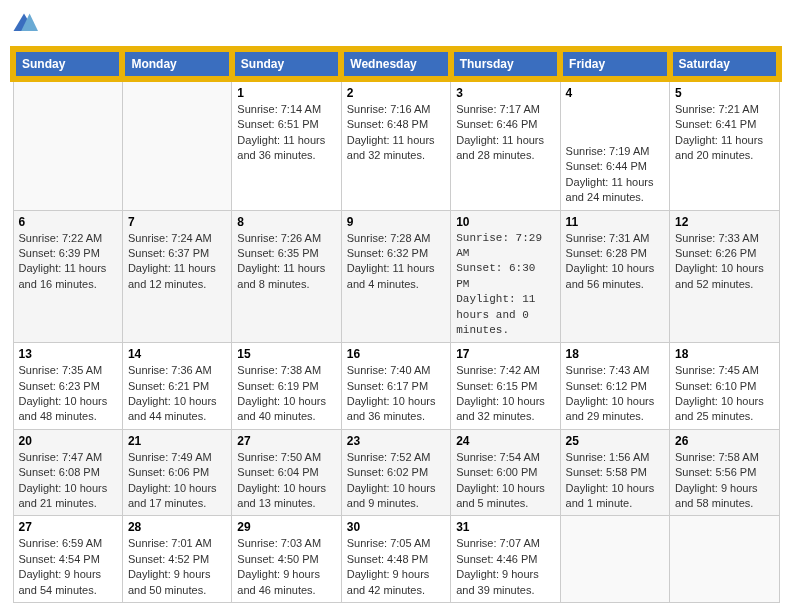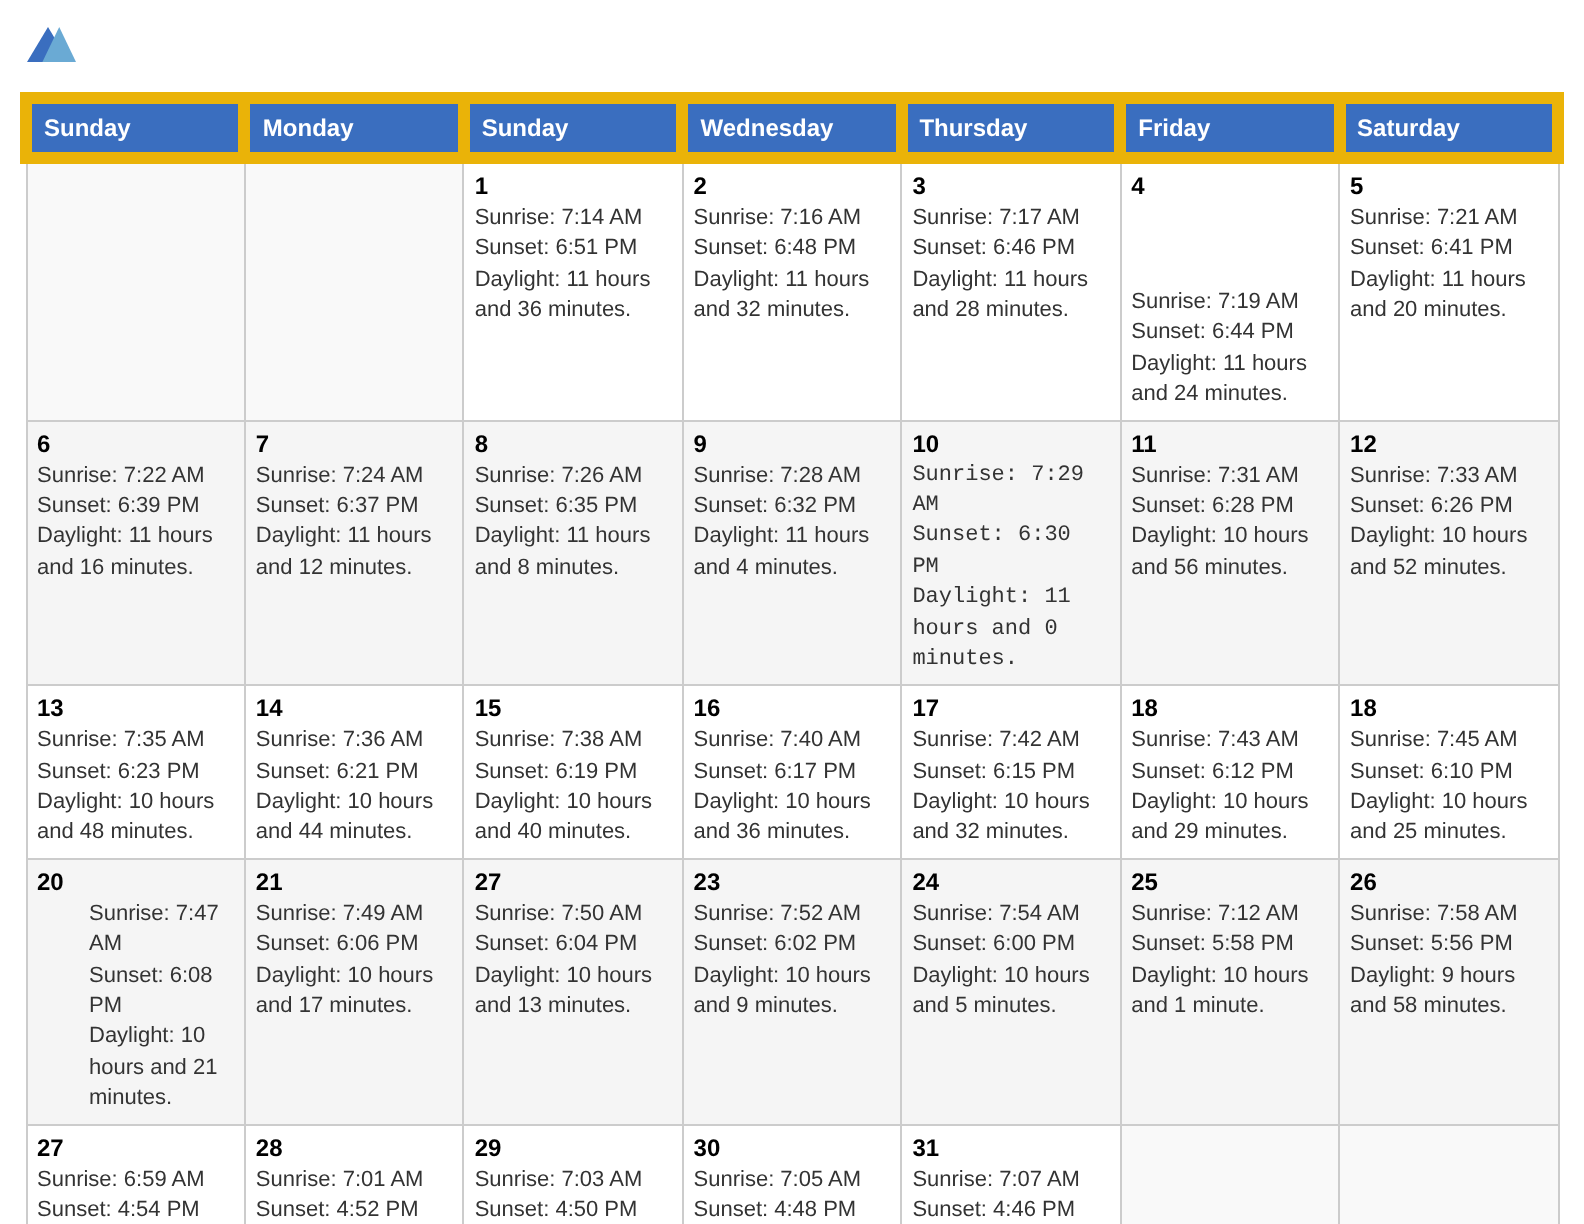--- a/index.html
+++ b/index.html
@@ -234,21 +234,21 @@
         <td>
           <span class="day-num">18</span>
           <div class="day-info" style="white-space: pre-line;">Sunrise: 7:45 AM
 Sunset: 6:10 PM
 Daylight: 10 hours and 25 minutes.</div>
         </td>
       </tr>
       <tr>
         <td>
           <span class="day-num">20</span>
-          <div class="day-info" style="white-space: pre-line; margin-left: 26px;">Sunrise: 7:47 AM
+          <div class="day-info" style="white-space: pre-line;">Sunrise: 7:47 AM
 Sunset: 6:08 PM
 Daylight: 10 hours and 21 minutes.</div>
         </td>
         <td>
           <span class="day-num">21</span>
           <div class="day-info" style="white-space: pre-line;">Sunrise: 7:49 AM
 Sunset: 6:06 PM
 Daylight: 10 hours and 17 minutes.</div>
         </td>
         <td>
@@ -264,21 +264,21 @@
 Daylight: 10 hours and 9 minutes.</div>
         </td>
         <td>
           <span class="day-num">24</span>
           <div class="day-info" style="white-space: pre-line;">Sunrise: 7:54 AM
 Sunset: 6:00 PM
 Daylight: 10 hours and 5 minutes.</div>
         </td>
         <td>
           <span class="day-num">25</span>
-          <div class="day-info" style="white-space: pre-line;">Sunrise: 7:12 AM
+          <div class="day-info" style="white-space: pre-line;">Sunrise: 1:56 AM
 Sunset: 5:58 PM
 Daylight: 10 hours and 1 minute.</div>
         </td>
         <td>
           <span class="day-num">26</span>
           <div class="day-info" style="white-space: pre-line;">Sunrise: 7:58 AM
 Sunset: 5:56 PM
 Daylight: 9 hours and 58 minutes.</div>
         </td>
       </tr>

